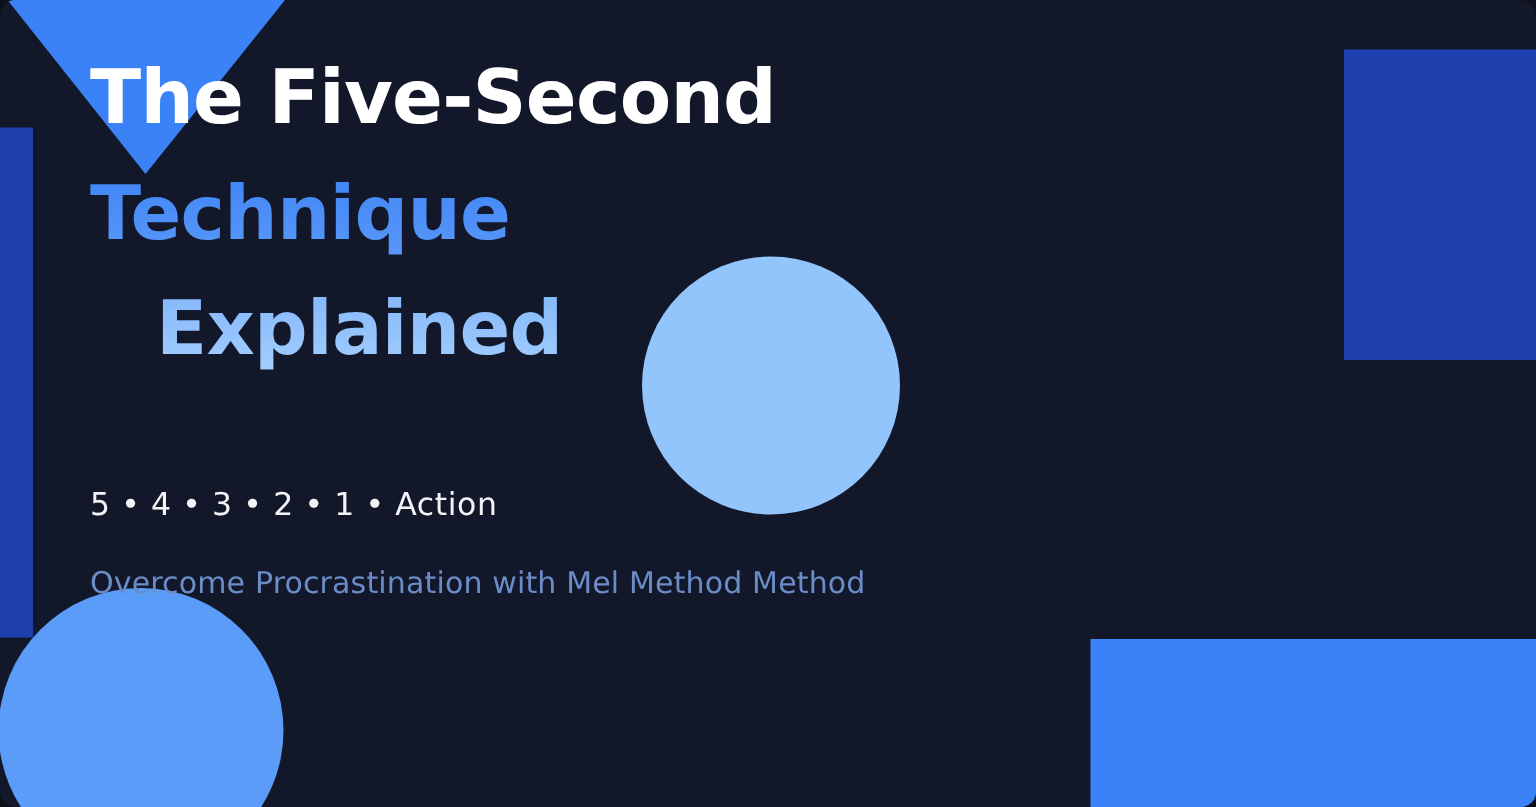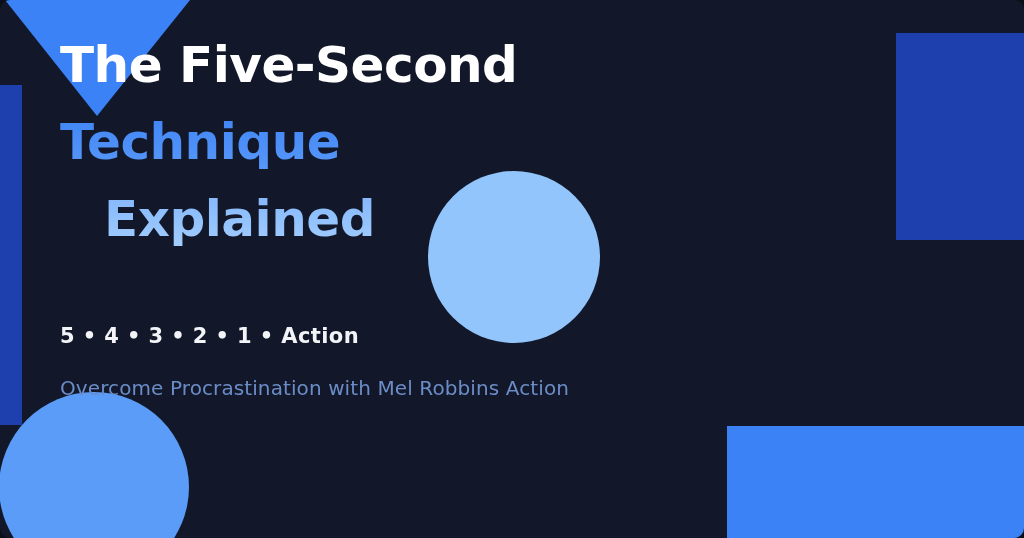--- a/index.html
+++ b/index.html
@@ -124,21 +124,21 @@
     margin-left: 32px;
     -webkit-text-fill-color: transparent;
   }
 
   #steps-line {
     position: absolute;
     top: 324px;
     left: 0;
     margin: 0;
     font-size: 21px;
-    font-weight: bold;
+    font-weight: normal;
     color: #f2f4f8;
     letter-spacing: 0.4px;
     white-space: nowrap;
   }
 
   #subtitle-line {
     position: absolute;
     top: 376px;
     left: 0;
     margin: 0;
@@ -169,16 +169,16 @@
   <div id="content">
 
     <h1 class="title-line" id="title-line-1">The Five-Second</h1>
 
     <h1 class="title-line" id="title-line-2">Technique</h1>
 
     <h1 class="title-line" id="title-line-3">Explained</h1>
 
     <p id="steps-line">5 • 4 • 3 • 2 • 1 • Action</p>
 
-    <p id="subtitle-line">Overcome Procrastination with Mel Robbins Action</p>
+    <p id="subtitle-line">Overcome Procrastination with Mel Method Method</p>
 
   </div>
 </div>
 
 </body></html>

